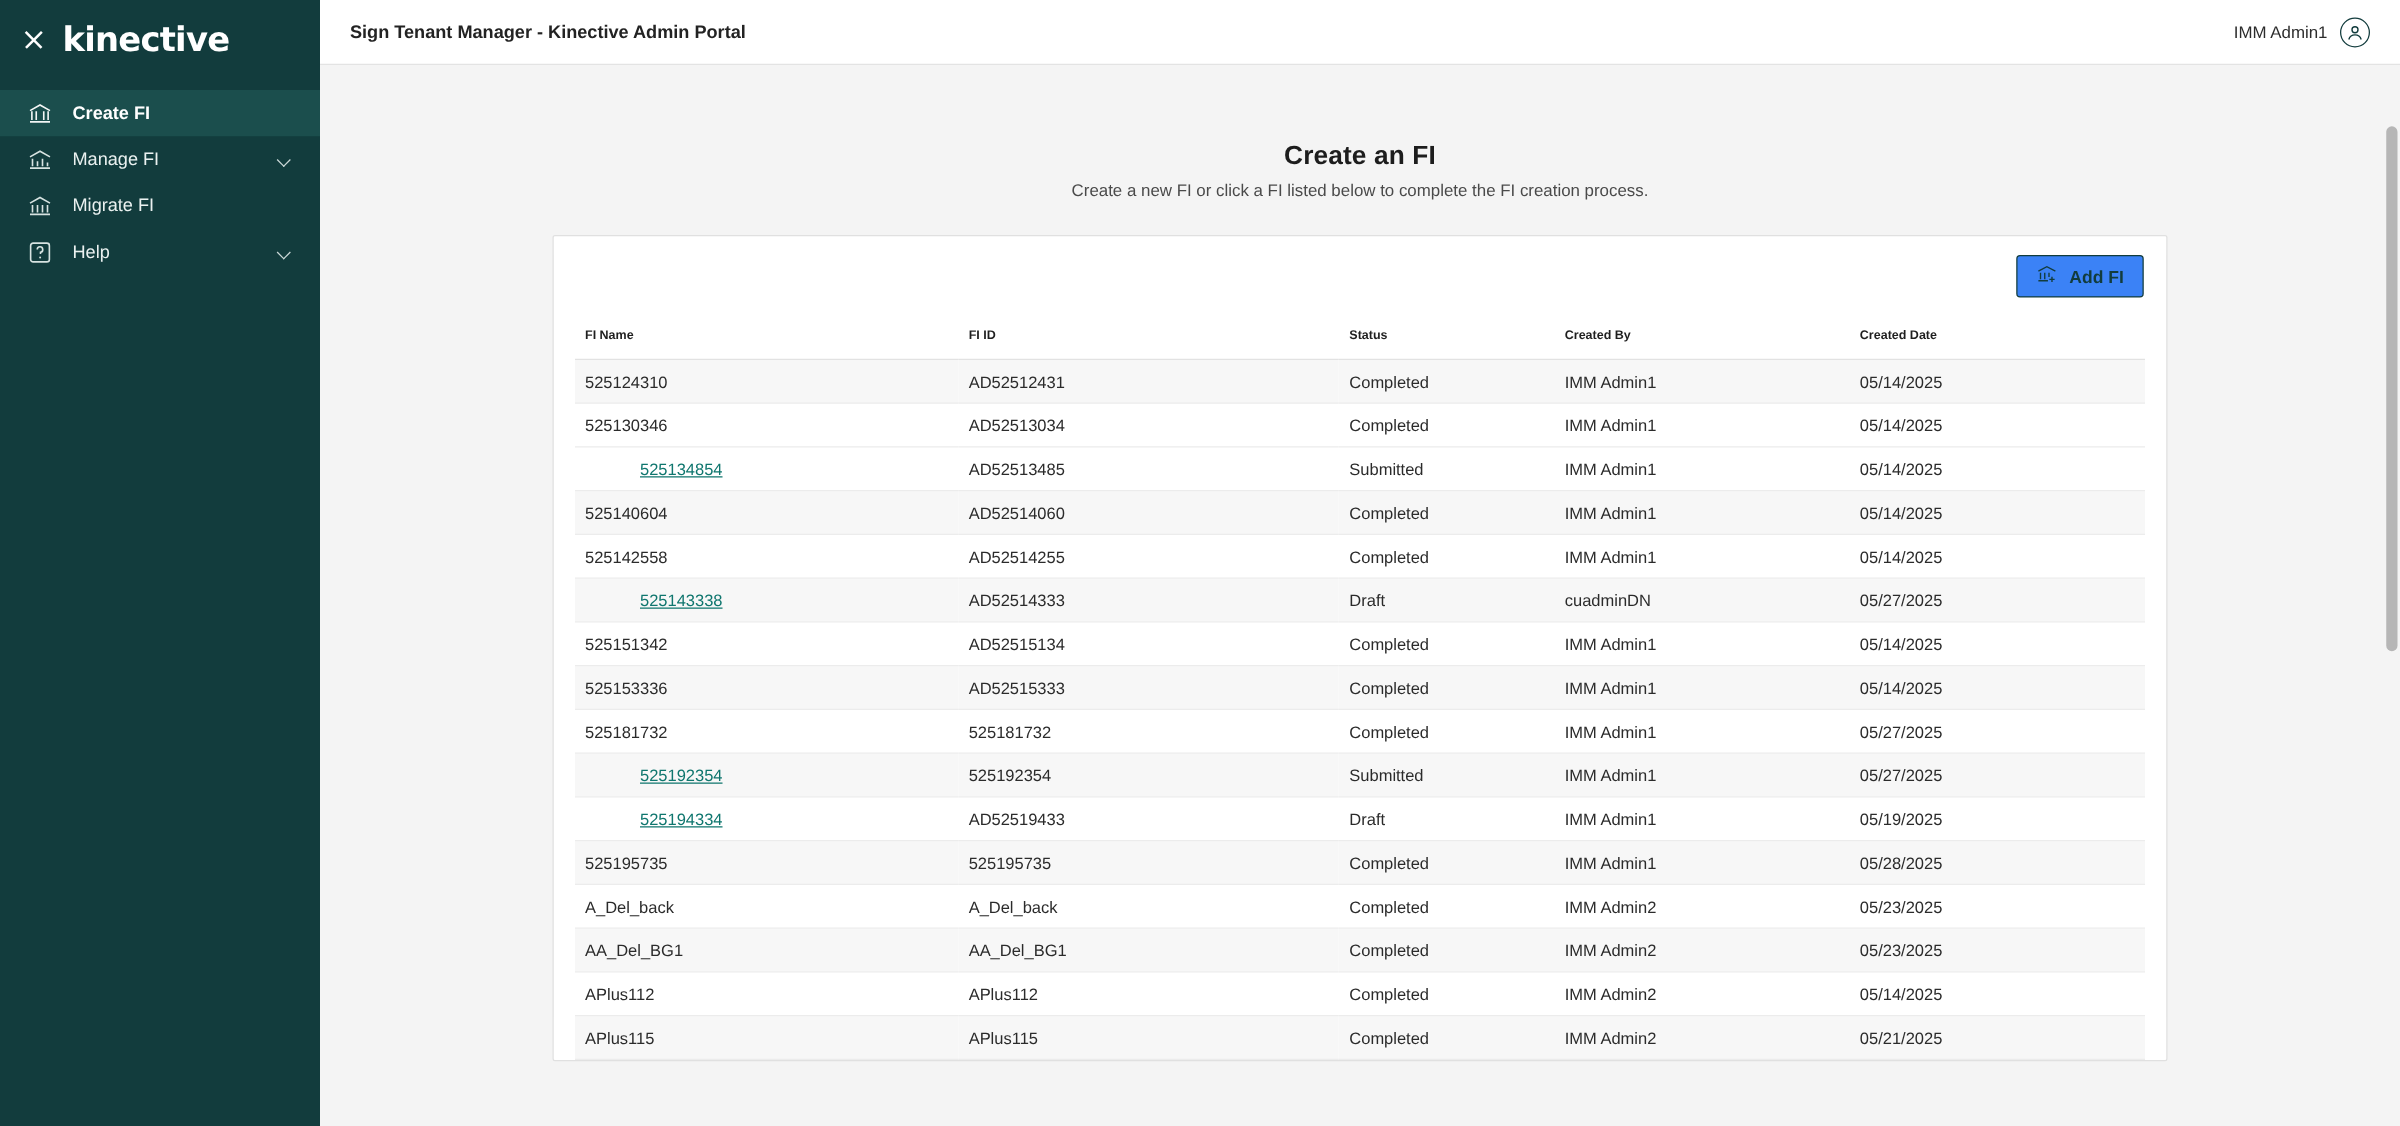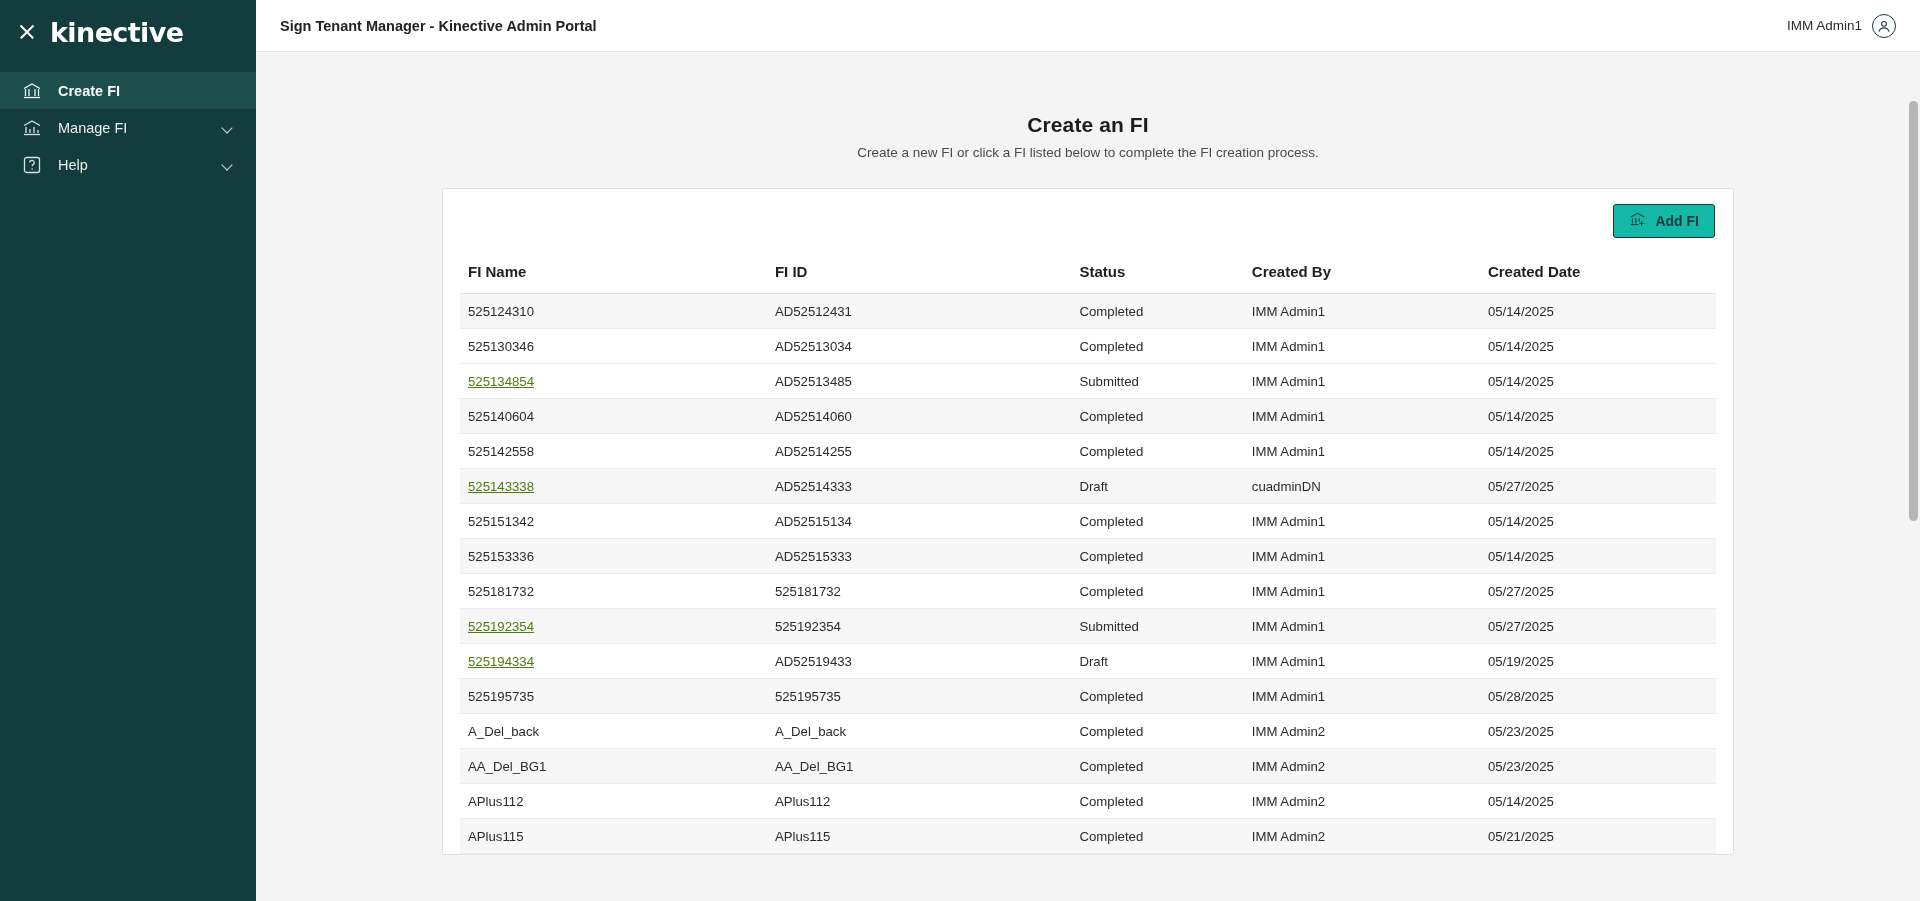--- a/index.html
+++ b/index.html
@@ -170,36 +170,36 @@
     padding: 0 18px;
   }
   .add-fi-btn {
     display: inline-flex;
     align-items: center;
     gap: 9px;
     height: 34px;
     padding: 0 15px;
     border: 1px solid #123c3d;
     border-radius: 3px;
-    background: #14b8a6;
+    background: #3b82f6;
     color: #123c3d;
     font-size: 14px;
     font-weight: 600;
     cursor: pointer;
   }
 
   table.fi-table {
     width: 1256px;
     margin: 0 auto;
     border-collapse: collapse;
     table-layout: fixed;
   }
   table.fi-table th {
     text-align: left;
-    font-size: 15px;
+    font-size: 10px;
     font-weight: 700;
     color: #1f1f1f;
     padding: 10px 8px 13px 8px;
     border-bottom: 1px solid #e2e2e2;
   }
   table.fi-table td {
     font-size: 13.2px;
     color: #2b2b2b;
     padding: 9.5px 8px;
     border-bottom: 1px solid #ececec;
@@ -207,23 +207,24 @@
     overflow: hidden;
     text-overflow: ellipsis;
   }
   table.fi-table tr.row-alt td { background: #f7f7f7; }
   .col-name  { width: 260px; }
   .col-id    { width: 258px; }
   .col-status{ width: 146px; }
   .col-by    { width: 200px; }
   .col-date  { width: 200px; }
   .fi-link {
-    color: #4d7c0f;
+    color: #0f766e;
     text-decoration: underline;
     cursor: pointer;
+    margin-left: 44px;
   }
 
   
   .scrollbar {
     position: absolute;
     top: 0; right: 2px;
     width: 9px;
     height: 100%;
   }
   .scroll-thumb {
@@ -263,20 +264,30 @@
           <svg width="20" height="20" viewBox="0 0 20 20" fill="none" stroke="#e2ecea" stroke-width="1.3">
             <path d="M2 7.5 L10 3 L18 7.5"></path>
               <path d="M4 9v6M8 11v4M12 9v6M16 12v3"></path>
               <path d="M2 16.5h16"></path>
           </svg>
         </span>
         <span class="nav-label">Manage FI</span>
         <span class="chev"></span>
       </div>
 
+      <div class="nav-item">
+        <span class="nav-ico">
+          <svg width="20" height="20" viewBox="0 0 20 20" fill="none" stroke="#e2ecea" stroke-width="1.3">
+            <path d="M2 7.5 L10 3 L18 7.5"></path>
+              <path d="M4 9v6M8 9v6M12 9v6M16 9v6"></path>
+              <path d="M2 16.5h16"></path>
+          </svg>
+        </span>
+        <span class="nav-label">Migrate FI</span>
+      </div>
 
 
       <div class="nav-item">
         <span class="nav-ico">
           <svg width="20" height="20" viewBox="0 0 20 20" fill="none" stroke="#e2ecea" stroke-width="1.3">
             <rect x="2.5" y="2.5" width="15" height="15" rx="2"></rect>
             <path d="M7.8 7.6a2.2 2.2 0 1 1 2.6 2.2v1.4"></path>
               <circle cx="10.1" cy="14" r=".8" fill="#e2ecea" stroke="none"></circle>
           </svg>
         </span>

